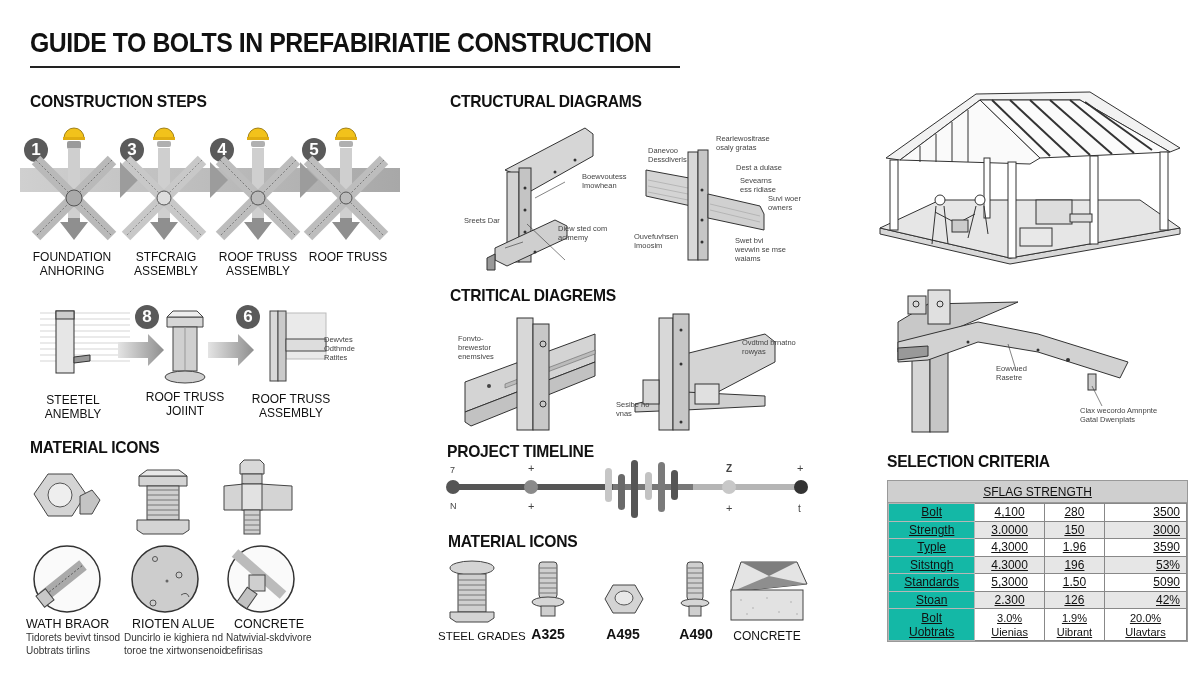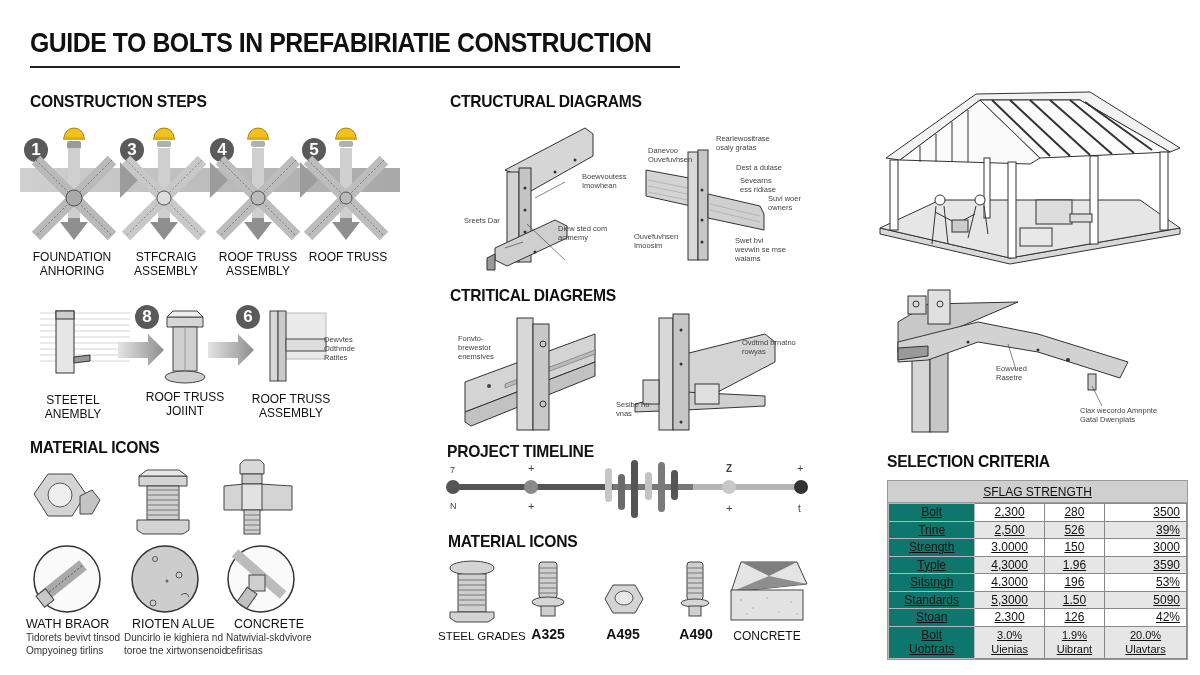--- a/index.html
+++ b/index.html
@@ -9,21 +9,21 @@
   .title { left: 30px; top: 28px; font-size: 27px; font-weight: bold; letter-spacing: -0.5px; transform: scaleX(0.92); transform-origin: left; color: #111; white-space: nowrap; }
   .title-rule { left: 30px; top: 66px; width: 650px; height: 2px; background: #222; }
   .h2 { font-size: 17px; font-weight: bold; letter-spacing: -0.3px; color: #111; white-space: nowrap; transform: scaleX(0.92); transform-origin: left; }
   .cap { font-size: 12px; text-align: center; line-height: 14px; color: #111; text-transform: uppercase; white-space: nowrap; }
   .small { font-size: 7.5px; color: #444; line-height: 9px; }
   .desc { font-size: 10px; color: #333; line-height: 13px; white-space: nowrap; }
   .badge { width: 24px; height: 24px; border-radius: 50%; background: #5a5a5a; color: #fff; font-weight: bold; font-size: 17px; display: flex; align-items: center; justify-content: center; }
   svg { position: absolute; overflow: visible; }
   table.crit { border-collapse: collapse; width: 100%; font-size: 12px; }
   table.crit td { border: 1px solid #888; padding: 0 6px; height: 17.5px; text-align: center; color: #111; }
-  table.crit td.rowh { background: #0f766e; border-color: #b6b6b6; margin-top: 36px; }
+  table.crit td.rowh { background: #14b8a6; border-color: #b6b6b6; margin-top: 36px; }
   table.crit tr:nth-child(odd) td.cell { background: #ffffff; }
   table.crit tr:nth-child(even) td.cell { background: #e6e6e6; }
   table.crit td.r { text-align: right; }
   .crit-wrap { left: 887px; top: 480px; width: 301px; border: 1px solid #999; background: #d4d4d4; text-decoration: underline; }
   .crit-head { height: 22px; font-size: 12px; text-align: center; line-height: 22px; background: #cfcfcf; border-bottom: 1px solid #999; }
 </style>
 </head>
 <body>
 
 <div class="abs title">GUIDE TO BOLTS IN PREFABIRIATIE CONSTRUCTION</div>
@@ -251,21 +251,21 @@
 <svg style="left:227px;top:545px;" width="68" height="68">
   <circle cx="34" cy="34" r="33" fill="#fafafa" stroke="#333" stroke-width="1.5"></circle>
   <line x1="8" y1="8" x2="56" y2="50" stroke="#bbb" stroke-width="10"></line>
   <rect x="22" y="30" width="16" height="16" fill="#cfcfcf" stroke="#444"></rect>
   <rect x="14" y="44" width="12" height="18" fill="#c2c2c2" stroke="#444" transform="rotate(35 20 53)"></rect>
 </svg>
 
 <div class="abs" style="left:26px;top:617px;width:110px;">
   <div class="cap" style="font-size:12.5px;text-align:left;">WATH BRAOR</div>
   <div class="desc">Tidorets bevivt tinsod</div>
-  <div class="desc">Ompyoineg tirlins</div>
+  <div class="desc">Uobtrats tirlins</div>
 </div>
 <div class="abs" style="left:124px;top:617px;width:110px;">
   <div class="cap" style="font-size:12.5px;text-align:left;padding-left:8px;">RIOTEN ALUE</div>
   <div class="desc">Duncirlo ie kighiera nd</div>
   <div class="desc">toroe tne xirtwonsenoid</div>
 </div>
 <div class="abs" style="left:226px;top:617px;width:110px;">
   <div class="cap" style="font-size:12.5px;text-align:left;padding-left:8px;">CONCRETE</div>
   <div class="desc">Natwivial-skdvivore</div>
   <div class="desc">cefirisas</div>
@@ -305,21 +305,21 @@
   <polygon points="68,44 120,56 124,64 124,80 68,68" fill="#d0d0d0" stroke="#333"></polygon>
   <g stroke="#999" stroke-width="0.5">
       <line x1="70" y1="54" x2="120" y2="66"></line>
       <line x1="70" y1="60" x2="120" y2="72"></line>
     </g>
   <circle cx="62" cy="40" r="1.5" fill="#333"></circle>
     <circle cx="62" cy="70" r="1.5" fill="#333"></circle>
     <circle cx="62" cy="92" r="1.5" fill="#333"></circle>
 </svg>
 <div class="abs small" style="left:716px;top:134px;width:60px;">Rearlewositrase osaly gratas</div>
-<div class="abs small" style="left:648px;top:146px;width:40px;">Danevoo Ouvefuvhsen</div>
+<div class="abs small" style="left:648px;top:146px;width:40px;">Danevoo Dessdiverls</div>
 <div class="abs small" style="left:736px;top:163px;width:50px;">Dest a dulase</div>
 <div class="abs small" style="left:740px;top:176px;width:40px;">Sevearns ess ridiase</div>
 <div class="abs small" style="left:768px;top:194px;width:40px;">Suvi woer owners</div>
 <div class="abs small" style="left:634px;top:232px;width:40px;">Ouvefuvhsen Imoosim</div>
 <div class="abs small" style="left:735px;top:236px;width:55px;">Swet bvi wevwin se mse waiams</div>
 
 <div class="abs h2" style="left:450px;top:286px;">CTRITICAL DIAGREMS</div>
 
 <svg style="left:465px;top:314px;" width="135" height="116">
   <polygon points="0,68 130,20 130,48 0,98" fill="#d4d4d4" stroke="#333"></polygon>
@@ -496,29 +496,23 @@
 <div class="abs small" style="left:1080px;top:406px;width:80px;">Clax wecordo Amnpnte Gatal Dwenplats</div>
 
 <div class="abs h2" style="left:887px;top:452px;">SELECTION CRITERIA</div>
 
 <div class="abs crit-wrap">
   <div class="crit-head">SFLAG STRENGTH</div>
   <table class="crit">
     <tbody>
       <tr>
         <td class="rowh" style="width:82px;">Bolt</td>
-        <td class="cell">2,300</td>
+        <td class="cell">4,100</td>
         <td class="cell">280</td>
         <td class="cell r">3500</td>
-      </tr>
-      <tr>
-        <td class="rowh">Trine</td>
-        <td class="cell">2,500</td>
-        <td class="cell">526</td>
-        <td class="cell r">39%</td>
       </tr>
       <tr>
         <td class="rowh">Strength</td>
         <td class="cell">3.0000</td>
         <td class="cell">150</td>
         <td class="cell r">3000</td>
       </tr>
       <tr>
         <td class="rowh">Typle</td>
         <td class="cell">4,3000</td>

